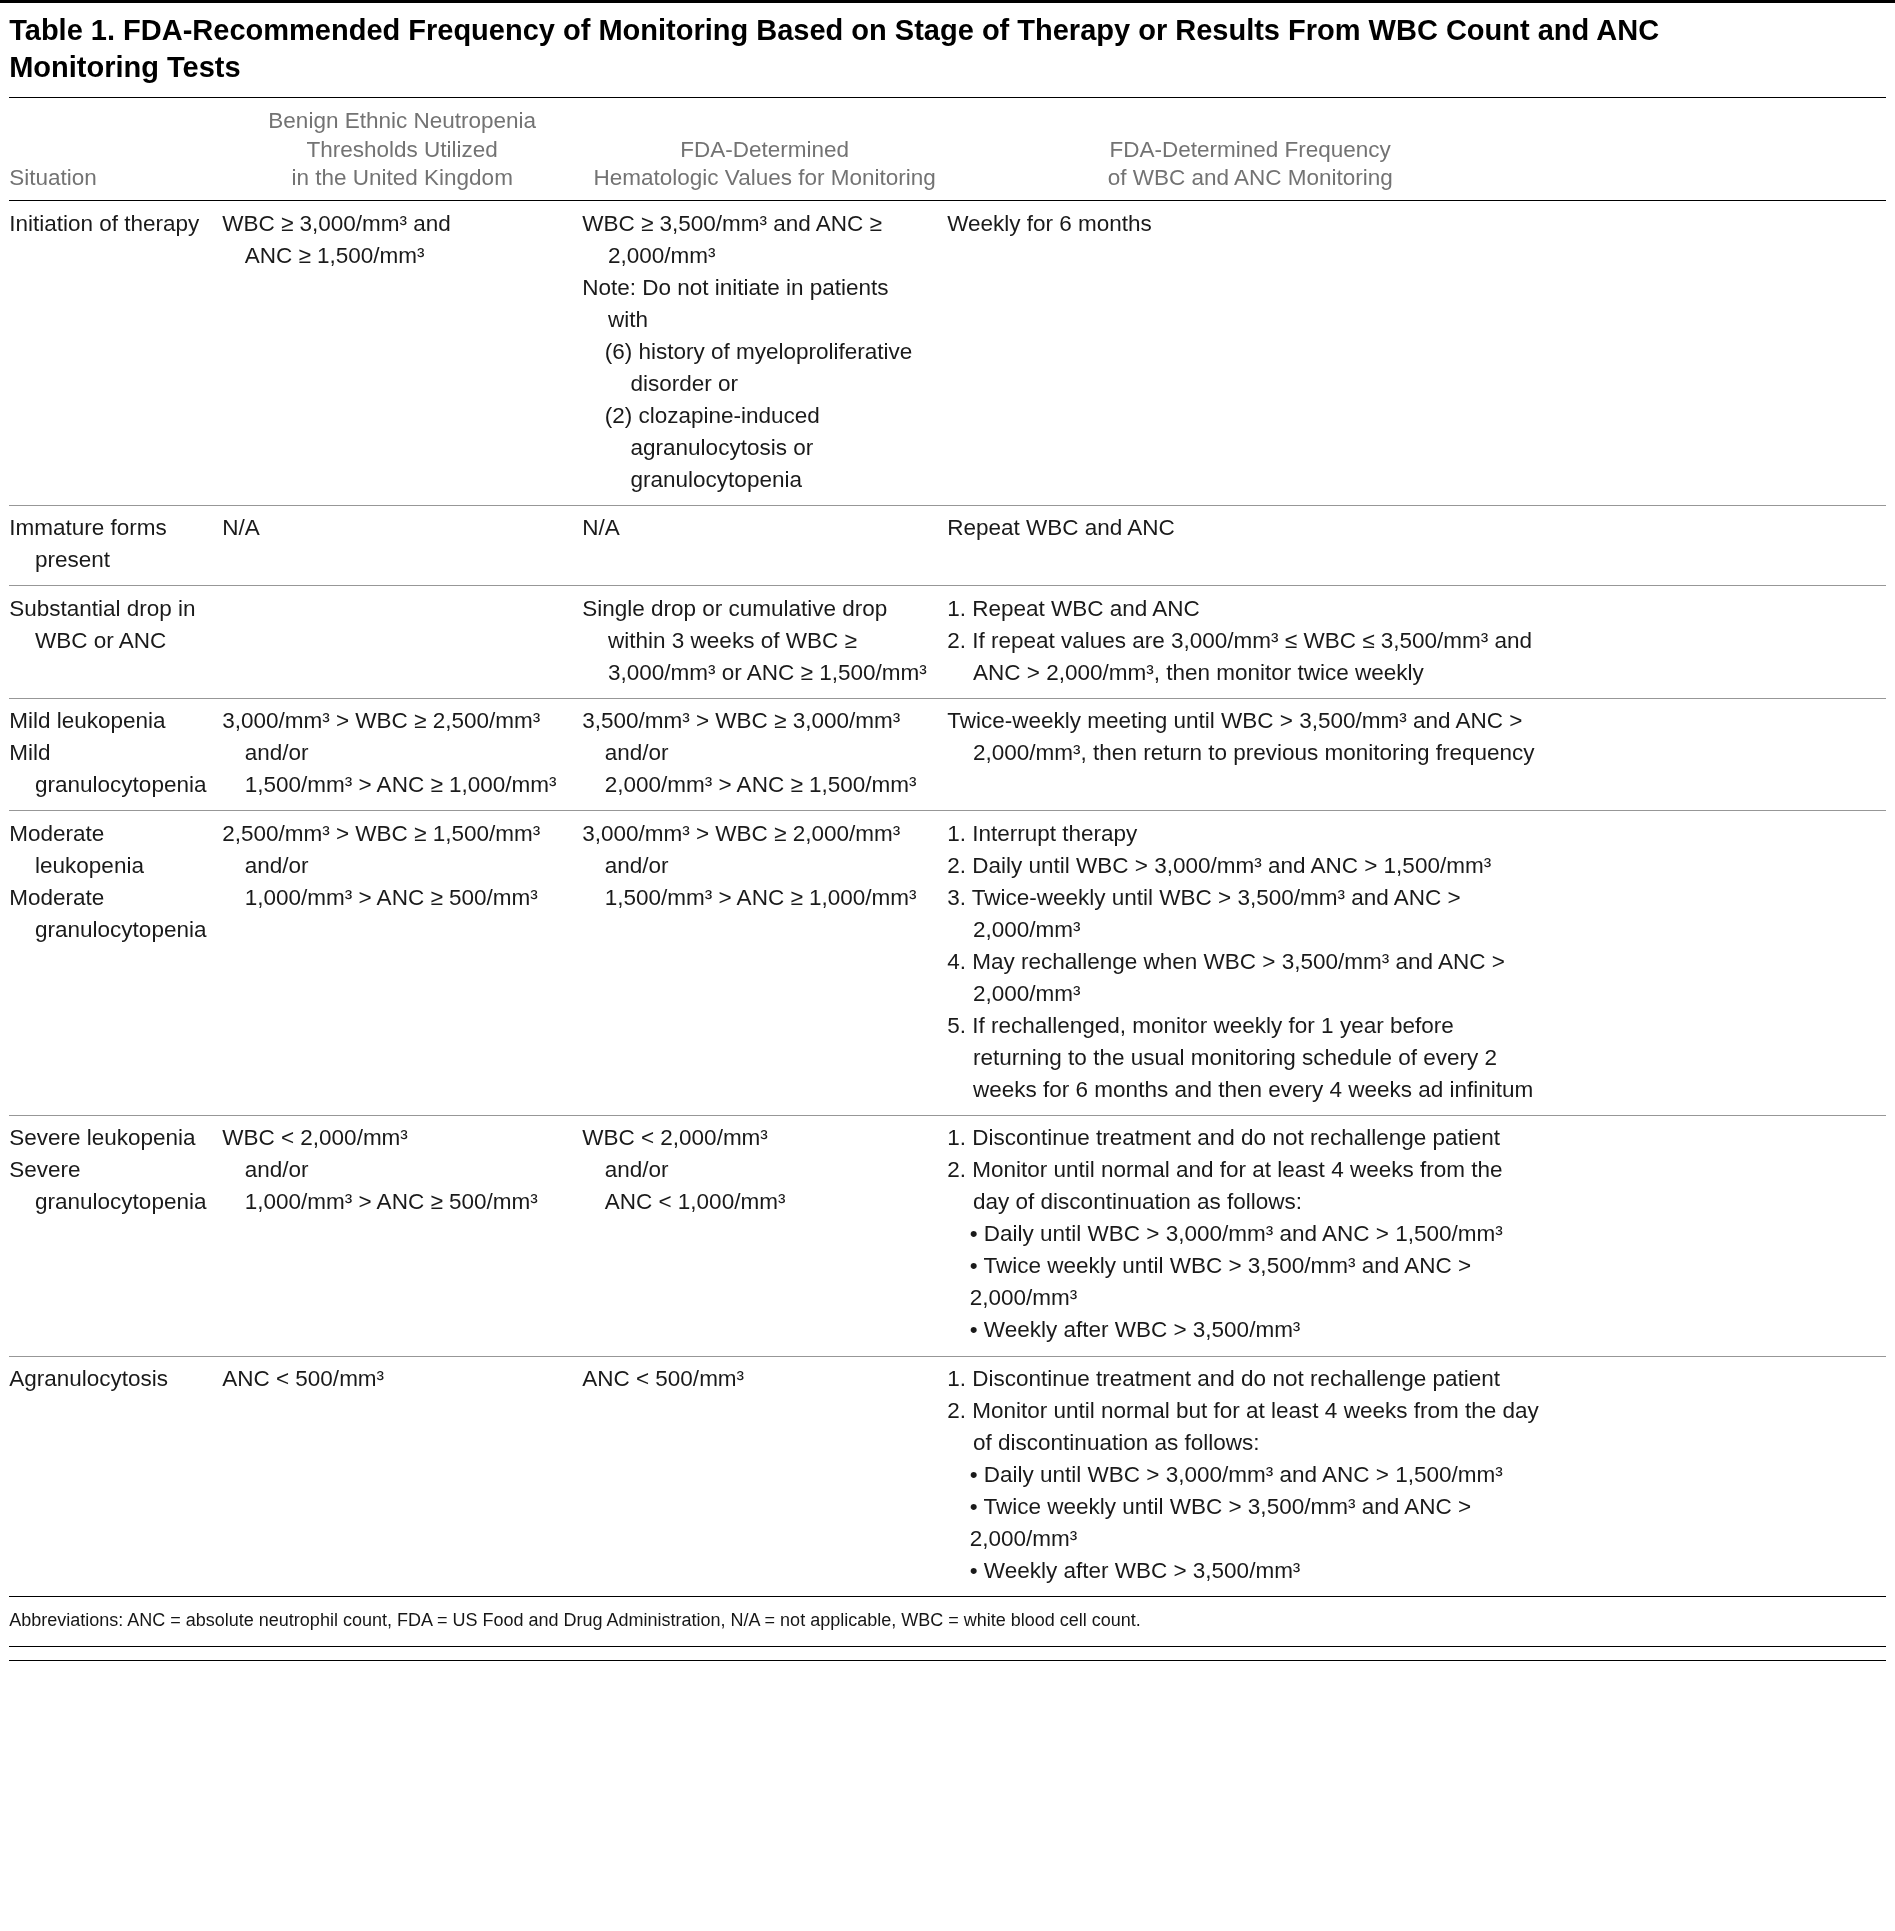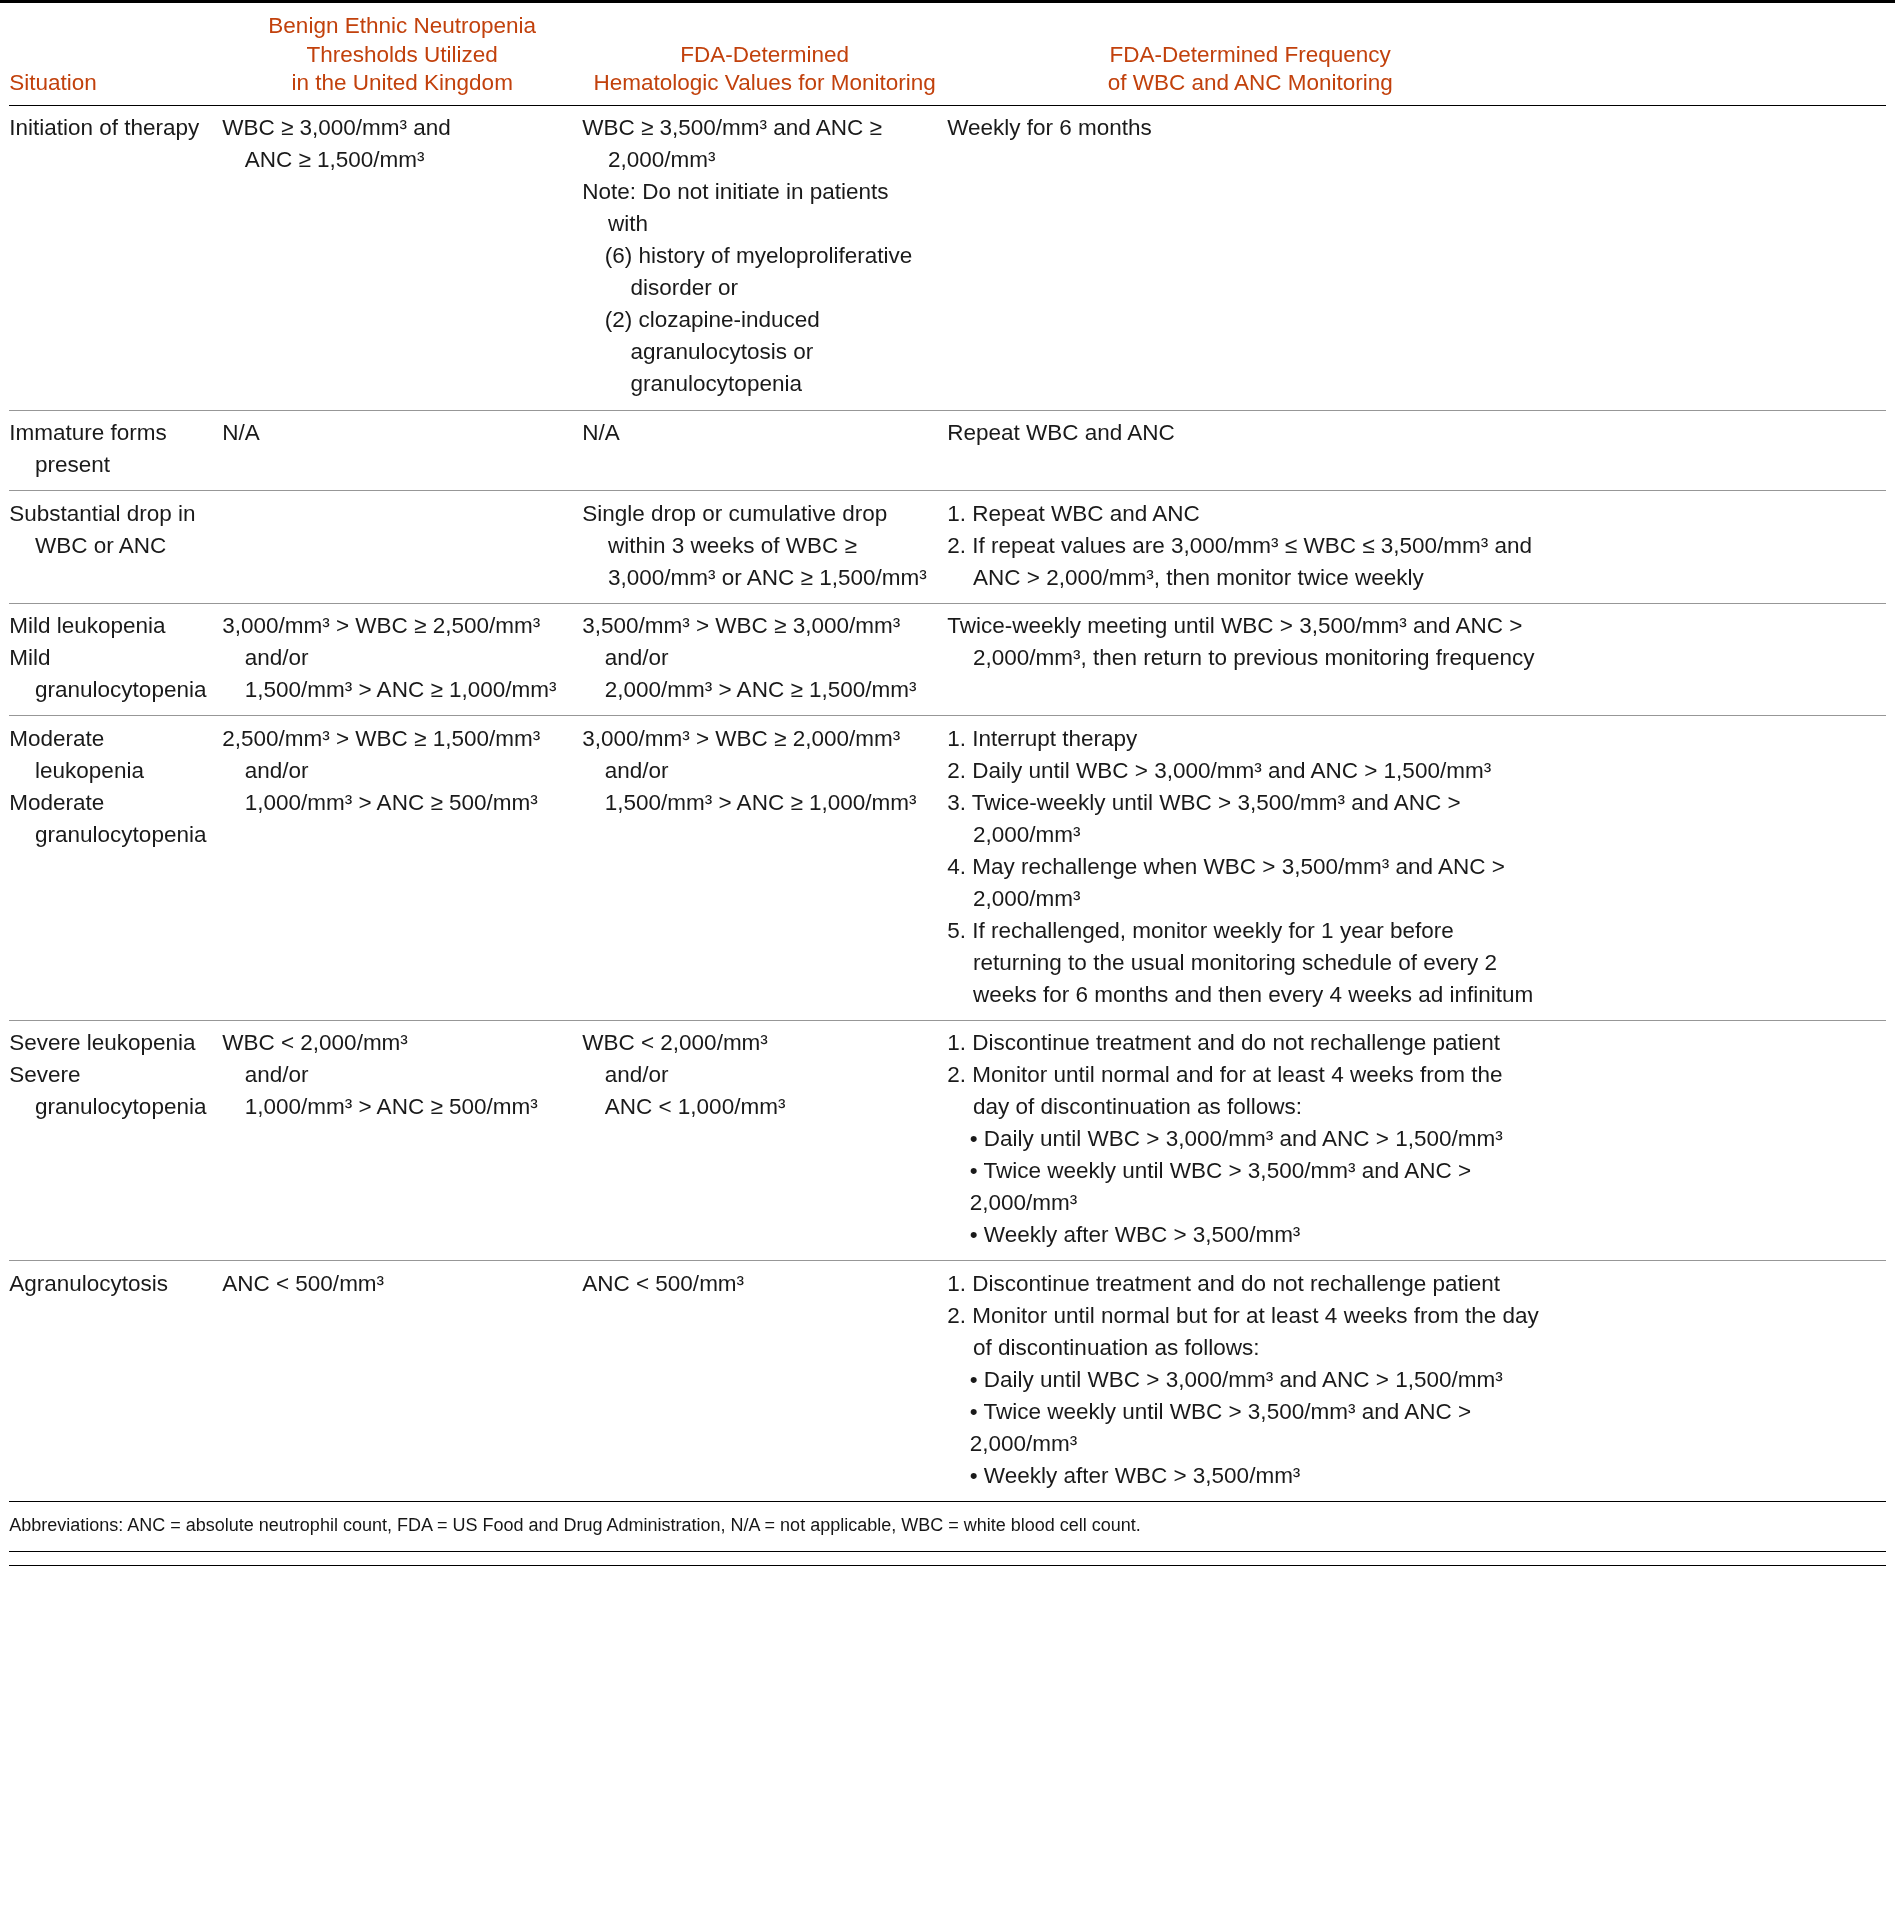--- a/index.html
+++ b/index.html
@@ -35,21 +35,21 @@
     table-layout: fixed;
   }
   th, td { box-sizing: border-box; }
   thead th {
     vertical-align: bottom;
     font-weight: 400;
     font-size: 22.5px;
     line-height: 28.5px;
     padding: 9.2px 0 7.3px;
     border-bottom: 1.8px solid #000;
-    color: #c2410c;
+    color: #737373;
   }
   th .hdr { white-space: pre-line; }
   th.col0 .hdr { text-align: left; }
   th.col1 .hdr, th.col2 .hdr { text-align: center; }
   th.col3 .hdr { width: 606px; text-align: center; }
   .col0 { width: 213px; }
   .col1 { width: 360px; }
   .col2 { width: 365px; }
   .col3 { width: auto; }
   td {
@@ -79,20 +79,23 @@
     height: 0;
     border-bottom: 1.8px solid #000;
     margin-top: 13px;
   }
 </style>
 </head>
 <body>
 
 <div class="page">
 
+  <div class="title">
+    <span class="inner">Table 1. FDA-Recommended Frequency of Monitoring Based on Stage of Therapy or Results From WBC Count and ANC Monitoring Tests</span>
+  </div>
 
   <table>
     <thead>
       <tr id="header-row">
           <th class="col0">
             <div class="hdr">Situation</div>
           </th>
           <th class="col1">
             <div class="hdr">Benign Ethnic Neutropenia
 Thresholds Utilized

